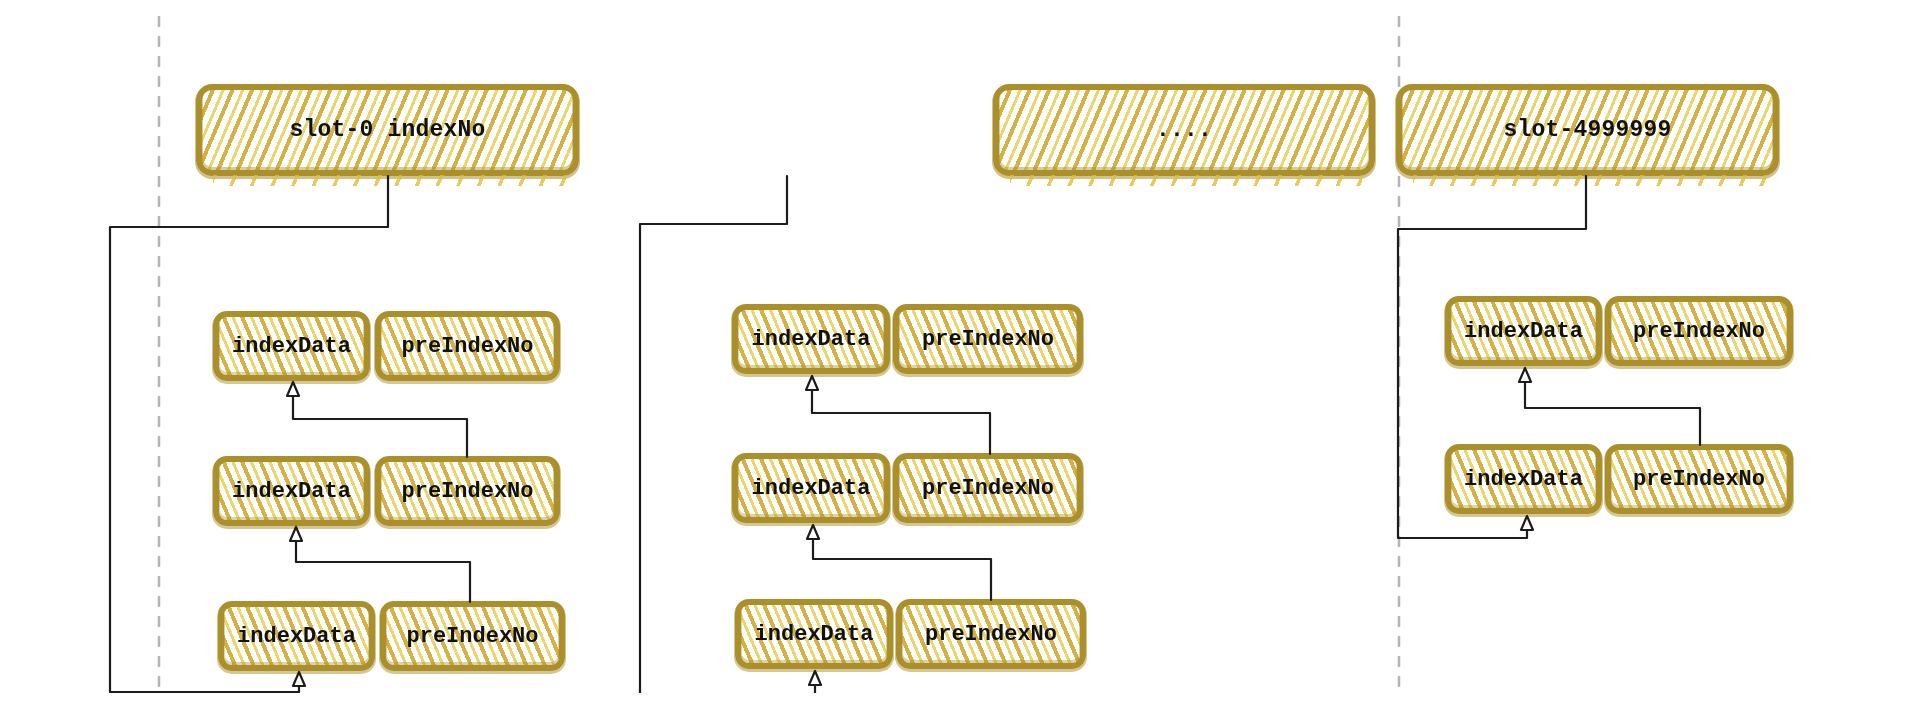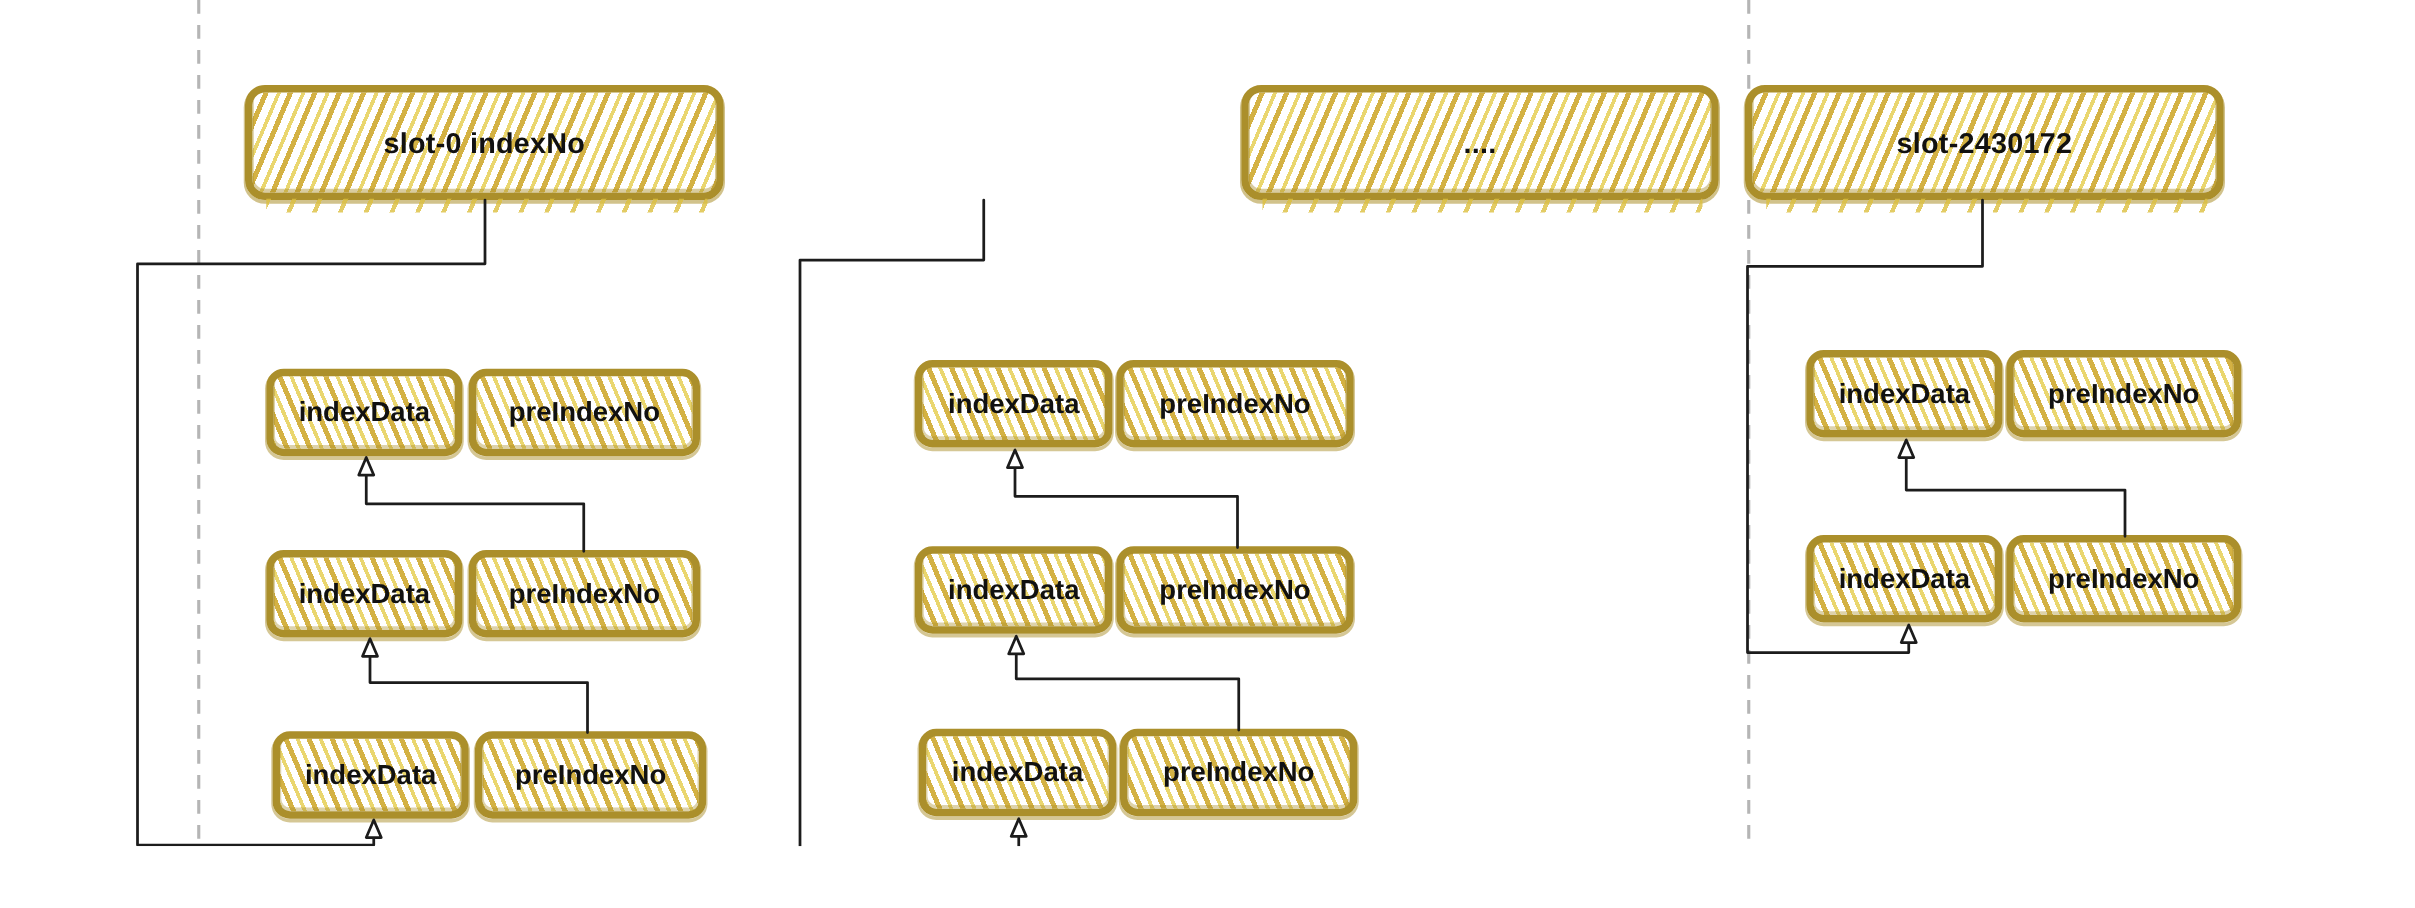--- a/index.html
+++ b/index.html
@@ -1,18 +1,19 @@
 <!DOCTYPE html>
 <html><head>
 <meta charset="utf-8">
 <style>
   html,body{margin:0;padding:0;background:#ffffff;}
   #stage{
     position:relative;width:1932px;height:677px;background:#ffffff;overflow:hidden;
-    font-family:Liberation Sans, sans-serif;
+    font-family:Liberation Mono, monospace;
+    margin-top:16px;
   }
   svg.layer{position:absolute;left:0;top:0;pointer-events:none;}
   #guides{z-index:0;}
   #wires{z-index:3;}
 
   
   .slot{
     position:absolute;top:68px;height:92px;box-sizing:border-box;z-index:2;
     border:6px solid #ab8f2b;border-radius:16px;
     background:
@@ -54,21 +55,21 @@
     <line x1="1399" y1="0" x2="1399" y2="726" stroke="#b5b5b5" stroke-width="2.5" stroke-dasharray="11 9"></line>
   </svg>
 
   <div class="slot" style="left:196px;width:383px;">
     <span class="lbl">slot-0 indexNo</span>
   </div>
   <div class="slot" style="left:993px;width:382px;">
     <span class="lbl">....</span>
   </div>
   <div class="slot" style="left:1396px;width:383px;">
-    <span class="lbl">slot-2430172</span>
+    <span class="lbl">slot-4999999</span>
   </div>
 
   <div class="node" style="left:213px;top:295px;width:157px;">
     <span class="lbl">indexData</span>
   </div>
   <div class="node" style="left:375px;top:295px;width:185px;">
     <span class="lbl">preIndexNo</span>
   </div>
   <div class="node" style="left:213px;top:440px;width:157px;">
     <span class="lbl">indexData</span>

